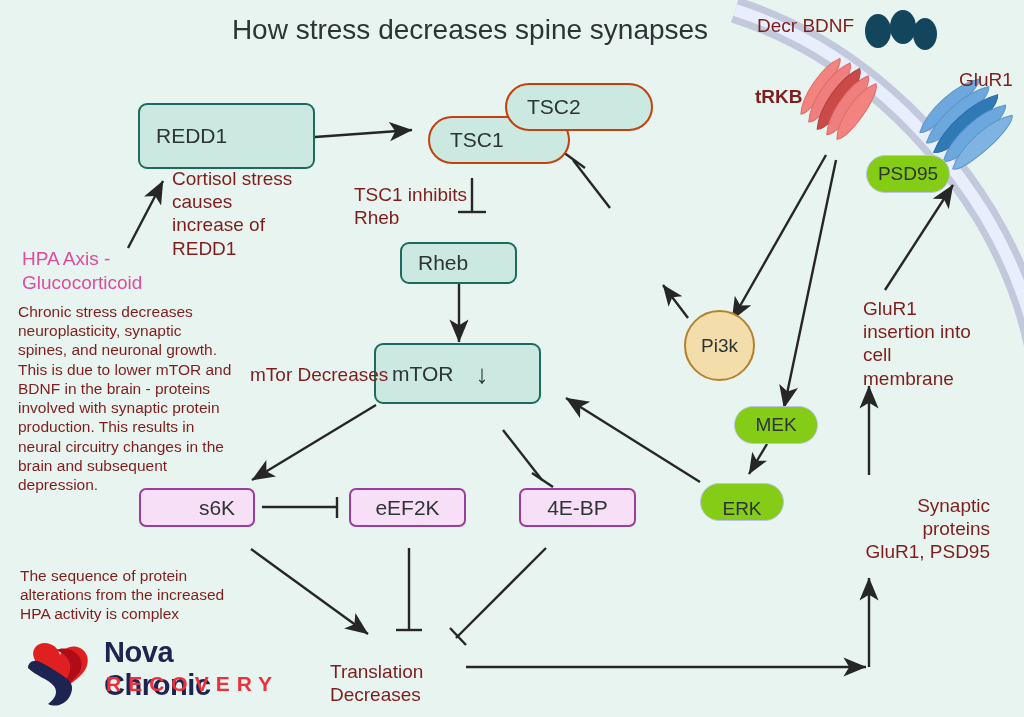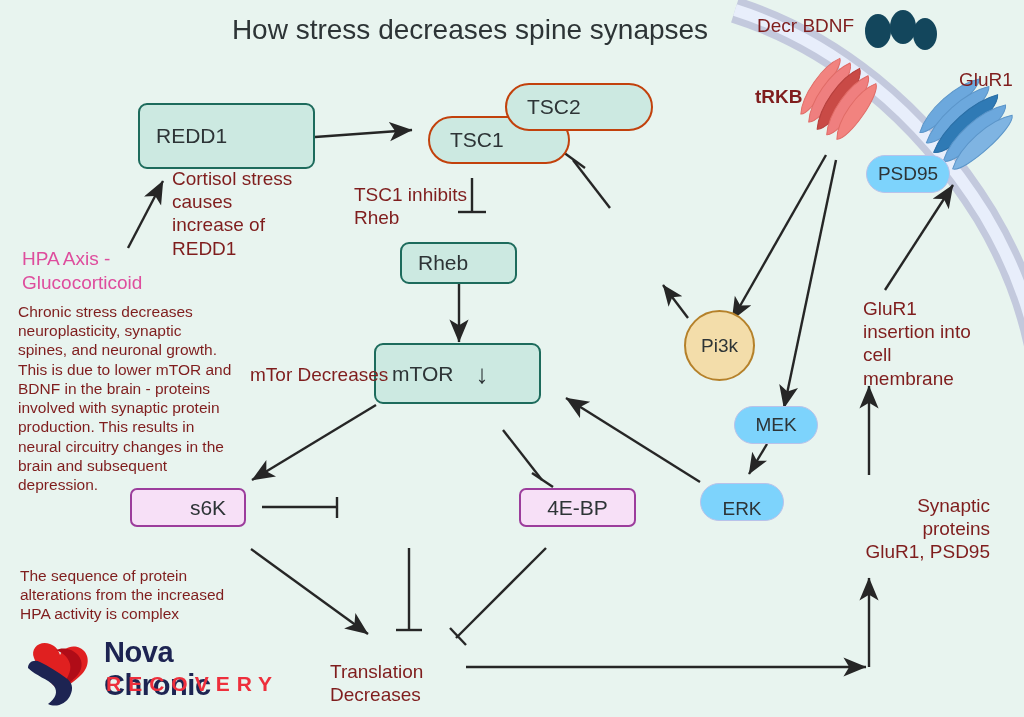--- a/index.html
+++ b/index.html
@@ -48,21 +48,21 @@
   
   .box-pink {
     background: #f7e0f7;
     border: 2px solid #9c3d9c;
     border-radius: 7px;
     justify-content: center;
     font-size: 21px;
   }
   
   .pill-lav {
-    background: #7dd3fc;
+    background: #84cc16;
     border: 1.6px solid #b9c2ea;
     border-radius: 999px;
     justify-content: center;
     font-size: 19px;
   }
   
   .circle-tan {
     background: #f3ddaa;
     border: 2px solid #b5812a;
     border-radius: 50%;
@@ -232,24 +232,27 @@
 
   <div class="node box-teal" style="left:400px; top:242px; width:117px; height:42px;">
     <span>Rheb</span>
   </div>
 
   <div class="node box-teal" style="left:374px; top:343px; width:167px; height:61px;">
     <span>mTOR</span>
     <span class="mtor-arrow">↓</span>
   </div>
 
-  <div class="node box-pink" style="left:130px; top:488px; width:116px; height:39px;padding-left:40px;">
+  <div class="node box-pink" style="left:139px; top:488px; width:116px; height:39px;padding-left:40px;">
     <span>s6K</span>
   </div>
 
+  <div class="node box-pink" style="left:349px; top:488px; width:117px; height:39px;">
+    <span>eEF2K</span>
+  </div>
 
   <div class="node box-pink" style="left:519px; top:488px; width:117px; height:39px;">
     <span>4E-BP</span>
   </div>
 
 
   <div class="node circle-tan" style="left:684px; top:310px; width:71px; height:71px;">
     <span>Pi3k</span>
   </div>
 

